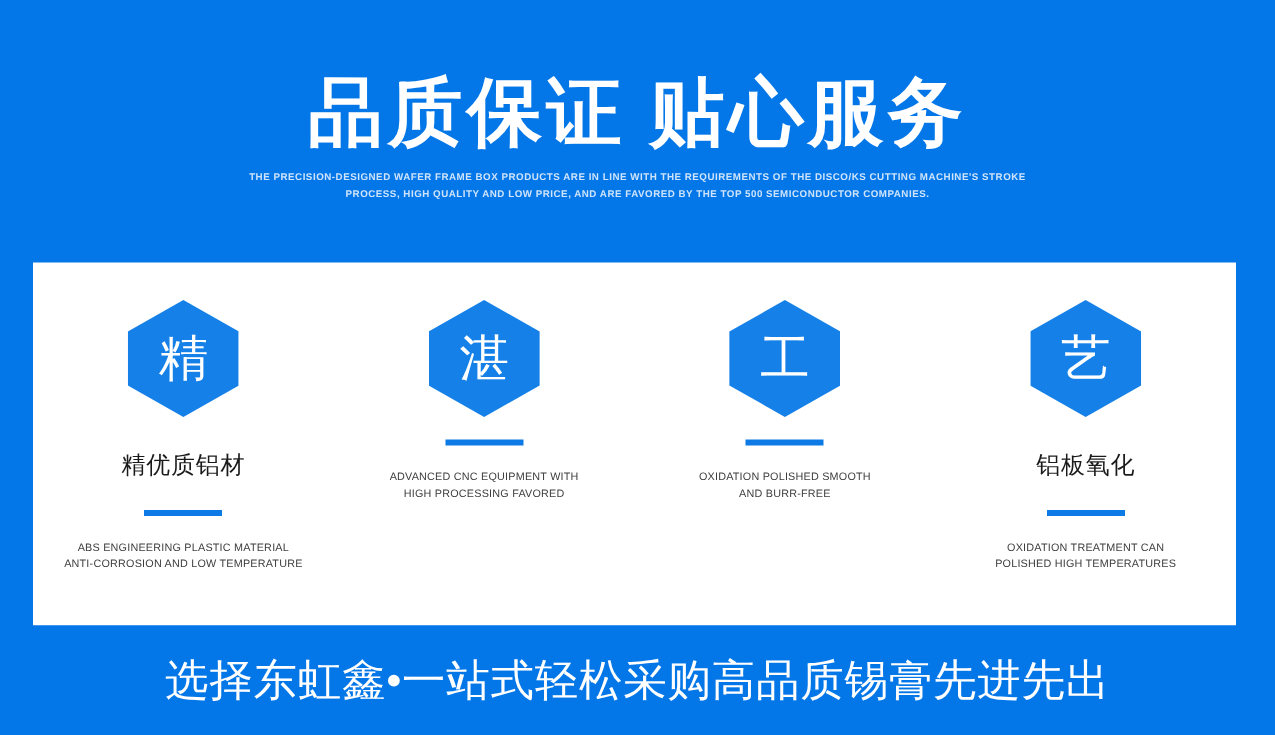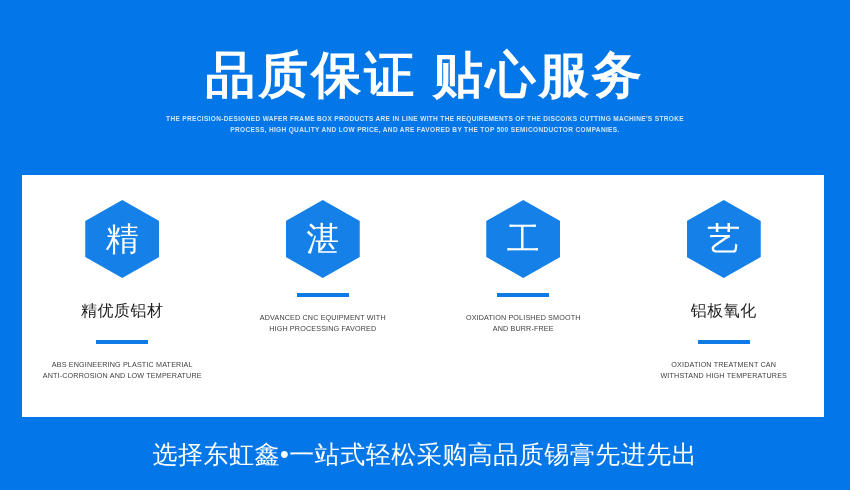--- a/index.html
+++ b/index.html
@@ -143,21 +143,21 @@
     top: 417px;
     width: 850px;
     height: 73px;
     display: flex;
     align-items: center;
     justify-content: center;
     background: #0477e8;
   }
 
   .footer-text {
-    font-size: 25px;
+    font-size: 29px;
     line-height: 32px;
     color: #ffffff;
     letter-spacing: 0.5px;
     white-space: nowrap;
   }
 </style>
 </head>
 <body>
 
 <div class="page">
@@ -198,21 +198,21 @@
 AND BURR-FREE</div>
       </div>
 
       <div class="feature">
         <div class="hexagon">
           <span class="hexagon-char">艺</span>
         </div>
         <div class="feature-title">铝板氧化</div>
         <div class="feature-rule"></div>
         <div class="feature-desc">OXIDATION TREATMENT CAN
-WITHSTAND HIGH TEMPERATURES</div>
+POLISHED HIGH TEMPERATURES</div>
       </div>
 
     </div>
   </div>
 
   <div class="footer">
     <div class="footer-text">选择东虹鑫•一站式轻松采购高品质锡膏先进先出</div>
   </div>
 
 </div>

